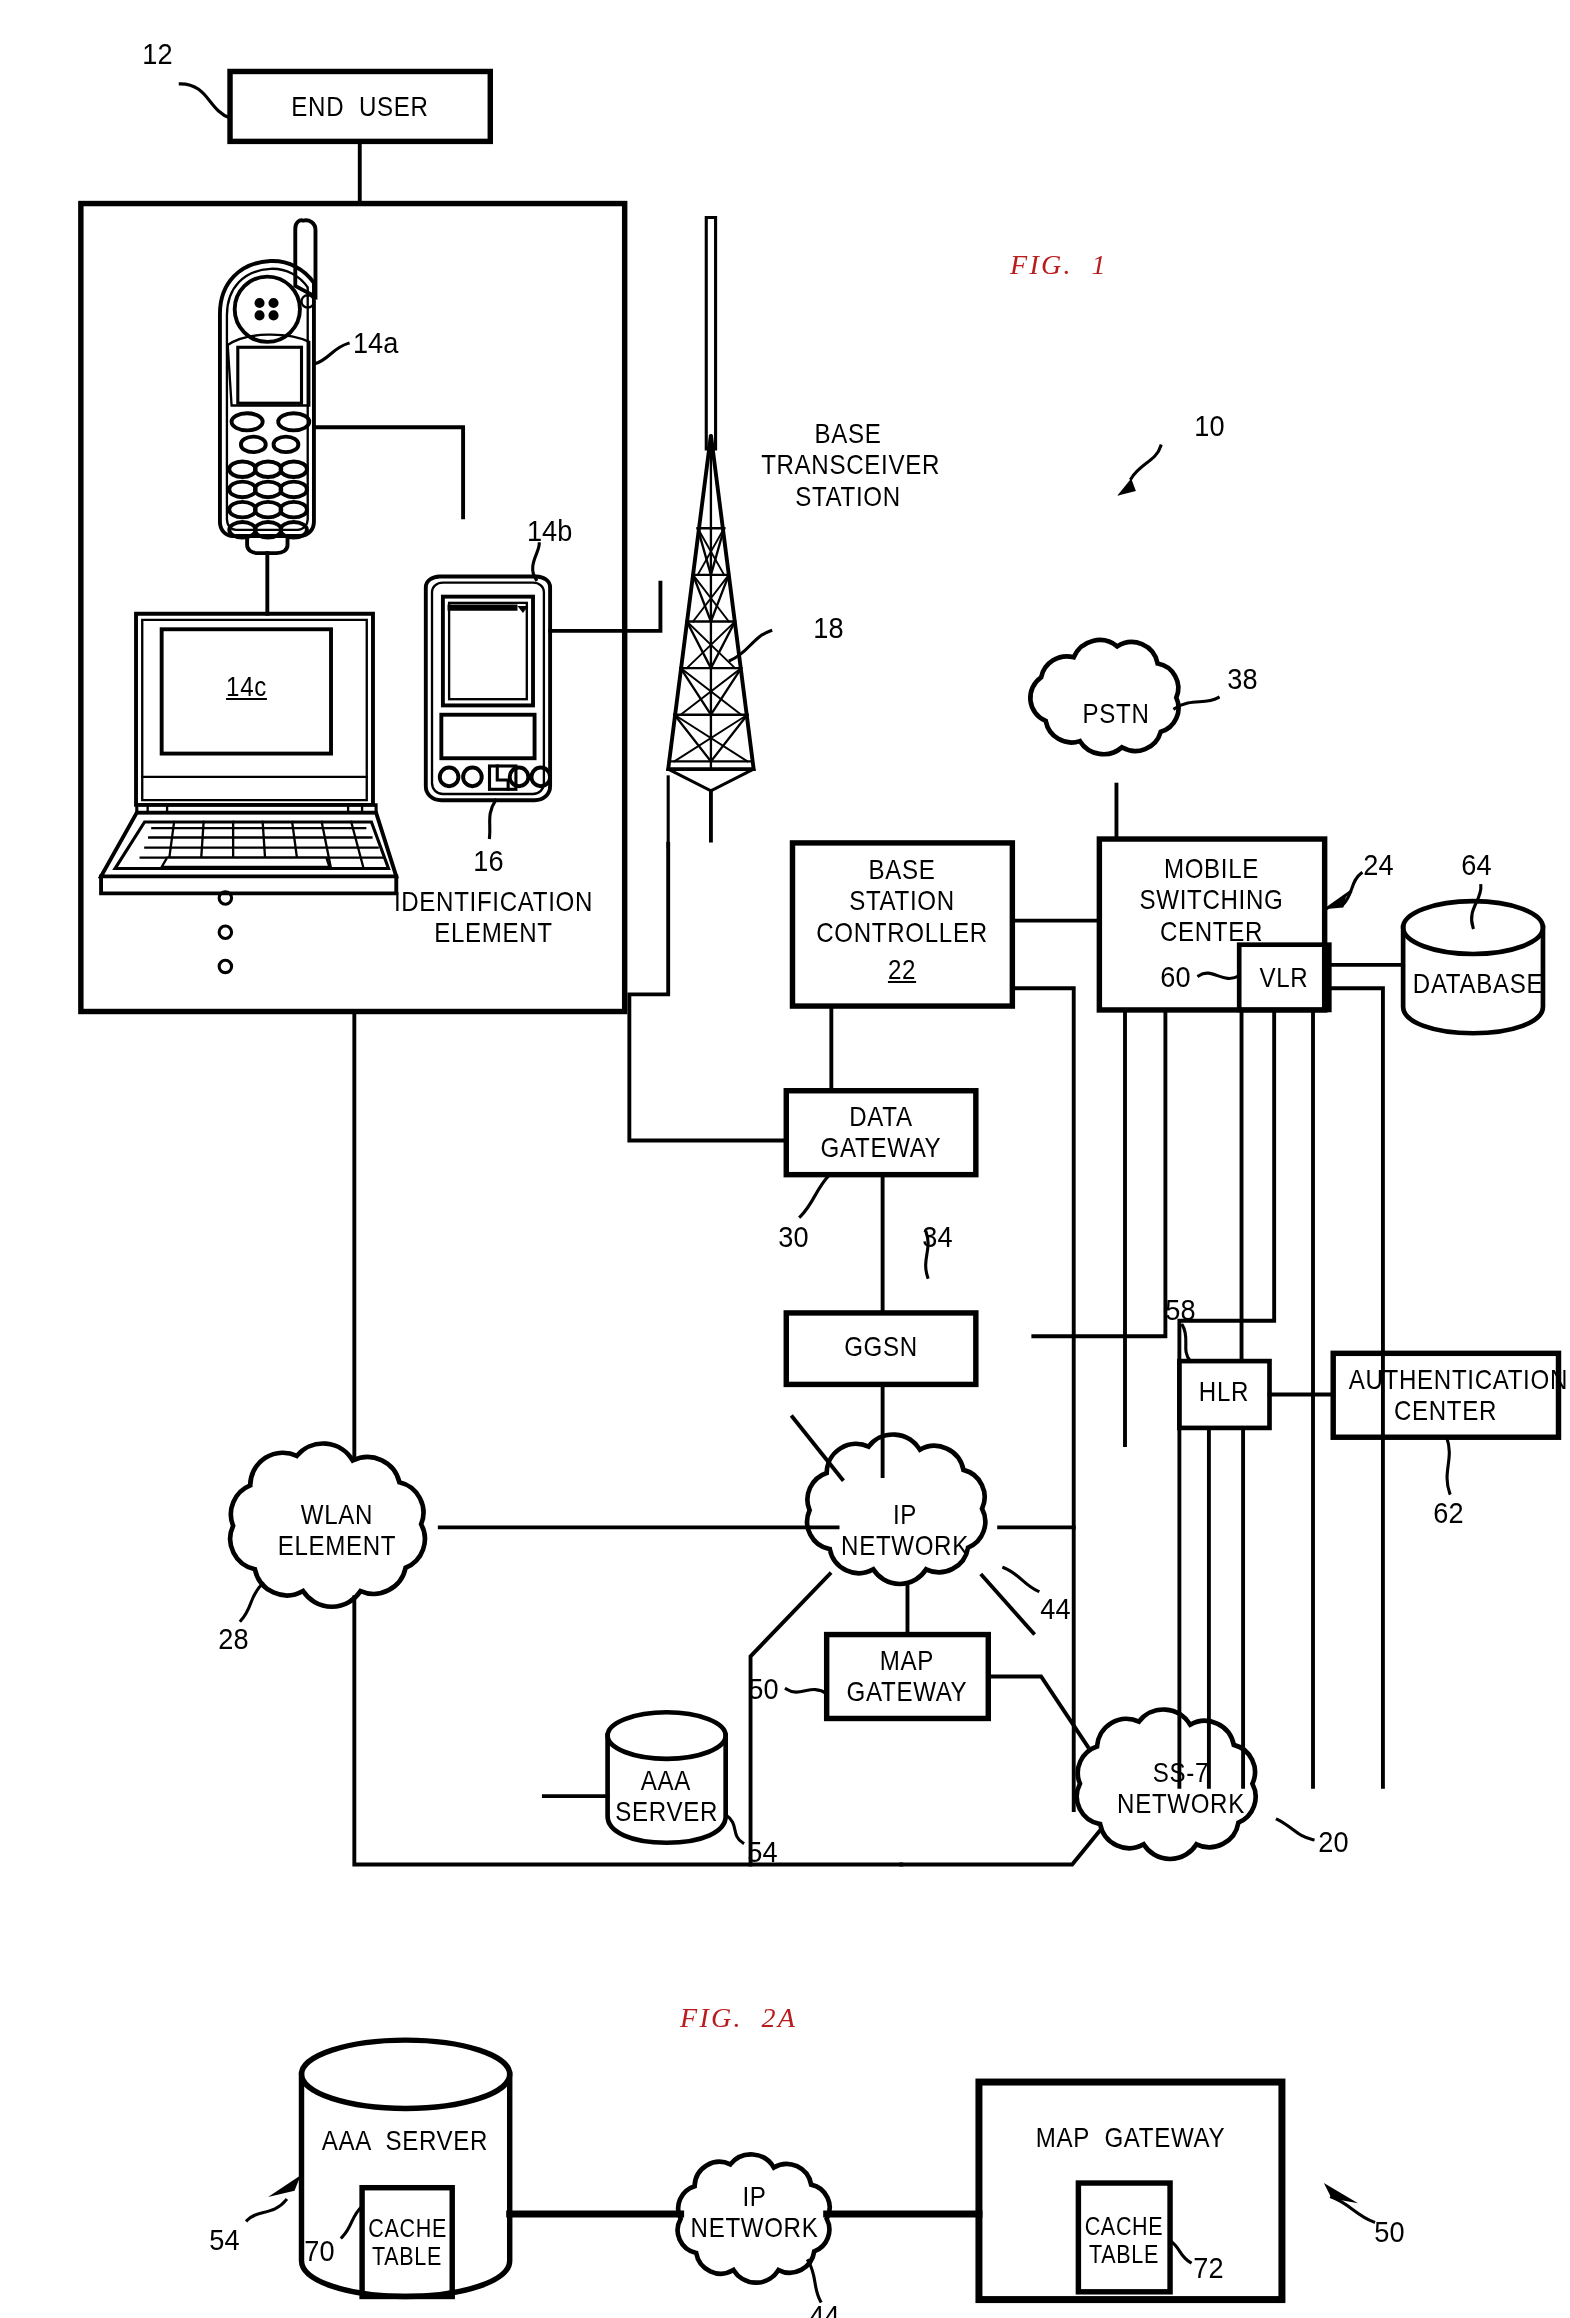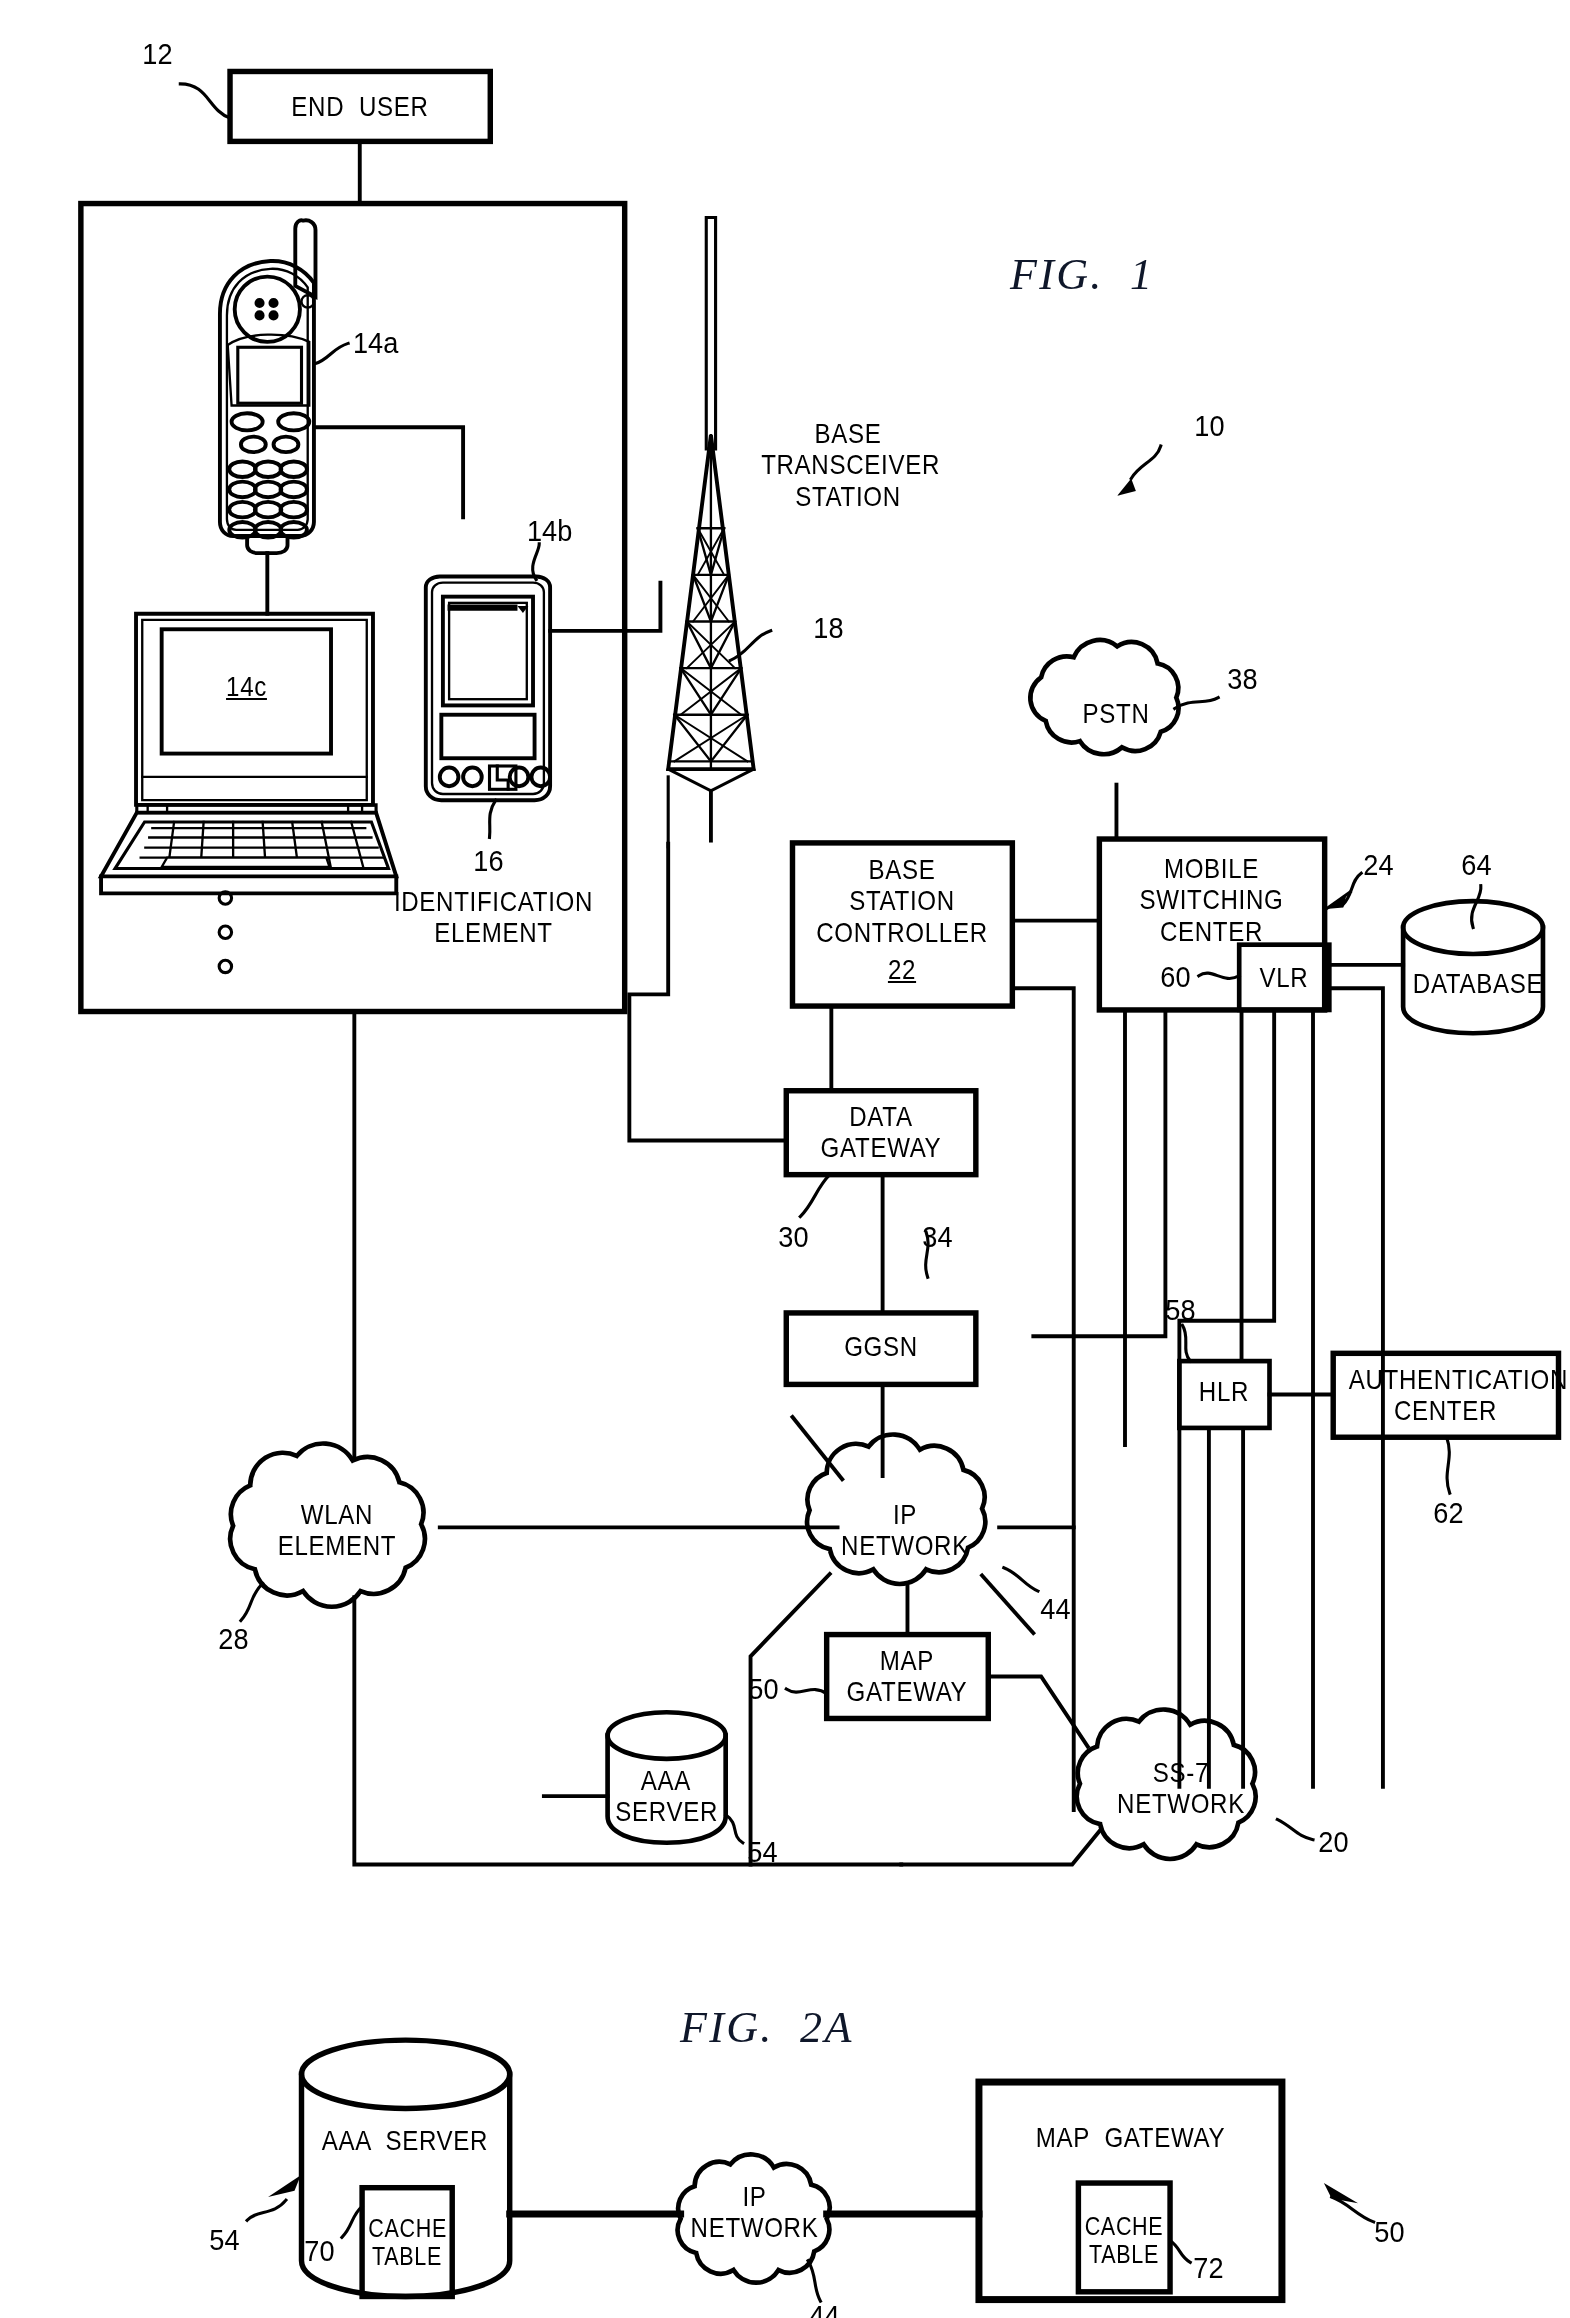--- a/index.html
+++ b/index.html
@@ -43,23 +43,23 @@
     font-size: 29.5px;
     letter-spacing: 0px;
     color: #000;
     white-space: pre;
     transform: scaleX(0.92);
   }
   .figtitle {
     position: absolute;
     font-family: "Liberation Serif", serif;
     font-style: italic;
-    font-size: 44px;
+    font-size: 28px;
     letter-spacing: 2.3px;
-    color: #0f172a;
+    color: #b91c1c;
     white-space: pre;
   }
   .boxlabel { font-size: 28px; }
   .small { font-size: 25px; }
   .u { text-decoration: underline; }
 </style>
 </head>
 <body>
 
 <div id="sheet">

